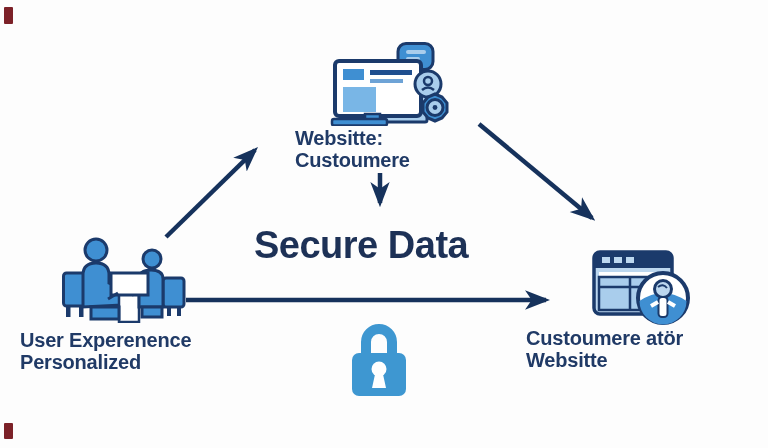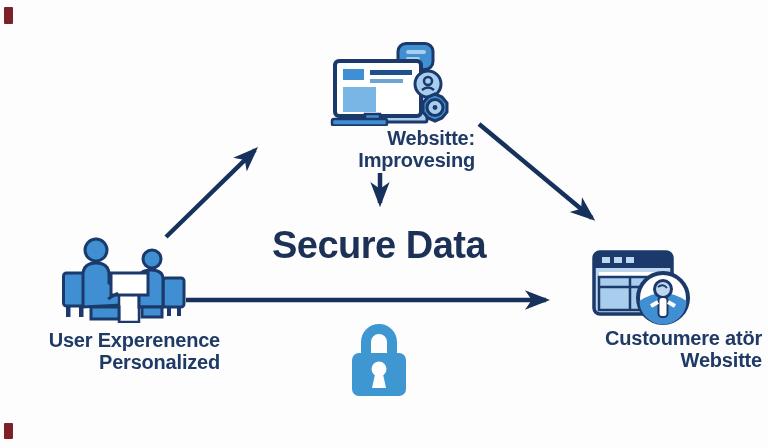--- a/index.html
+++ b/index.html
@@ -2,25 +2,25 @@
 <html><head>
 <meta charset="utf-8">
 <style>
   html,body{margin:0;padding:0;background:#e9e9e9;}
   #canvas{
     position:relative;width:768px;height:448px;overflow:hidden;
     background:#fdfdfd;font-family:"Liberation Sans",sans-serif;
   }
   .abs{position:absolute;}
   .caption{
-    text-align:right;color:#203a66;font-weight:700;
+    text-align:left;color:#203a66;font-weight:700;
     font-size:20px;line-height:22px;letter-spacing:-0.2px;
   }
   .title{
-    text-align:center;color:#1d3156;font-weight:700;
+    text-align:left;color:#1d3156;font-weight:700;
     font-size:38px;letter-spacing:-0.5px;
   }
   .corner-mark{width:9px;border-radius:1px;background:#7c2128;}
   svg{display:block;}
 </style>
 </head>
 <body>
 
 <div id="canvas">
 
@@ -62,21 +62,21 @@
       <circle cx="99" cy="39" r="4" fill="none" stroke="#1b3a6b" stroke-width="2.5"></circle>
       <path d="M93,48 q6,-5 12,0" fill="none" stroke="#1b3a6b" stroke-width="2.5"></path>
 
       <path d="M106,52 l7,3 5,6 0,9 -5,6 -7,3 -7,-3 -5,-6 0,-9 5,-6 z" fill="#3f8fd2" stroke="#1b3a6b" stroke-width="3"></path>
       <circle cx="106" cy="65.5" r="8" fill="#a9cdec" stroke="#1b3a6b" stroke-width="3"></circle>
       <circle cx="106" cy="65.5" r="2.4" fill="#1b3a6b"></circle>
     </svg>
   </div>
   <div class="abs caption" style="left:295px;top:127px;width:180px;">
     <div>Websitte:</div>
-    <div>Improvesing</div>
+    <div>Custoumere</div>
   </div>
 
   <div class="abs title" style="left:254px;top:224px;width:250px;">Secure Data</div>
 
   <div class="abs" style="left:340px;top:318px;">
     <svg width="78" height="80" viewBox="0 0 78 80">
       <path d="M26,40 V24 a13,13 0 0 1 26 0 V40" fill="none" stroke="#3e97d1" stroke-width="10"></path>
       <rect x="12" y="35" width="54" height="43" rx="7" fill="#3e97d1"></rect>
       <circle cx="39" cy="51" r="7.5" fill="#ffffff"></circle>
       <polygon points="35.5,54 42.5,54 46,70 32,70" fill="#ffffff"></polygon>
@@ -126,18 +126,18 @@
       <path d="M7,41 h68 M38,31 v33" fill="none" stroke="#1b3a6b" stroke-width="2.5"></path>
 
       <circle cx="71" cy="52" r="25" fill="#ffffff" stroke="#1b3a6b" stroke-width="4"></circle>
       <path d="M47.5,55 a23.5,23.5 0 0 0 47,0 q-12,-8 -23.5,-8 q-11.5,0 -23.5,8 z" fill="#3f8fd2"></path>
       <circle cx="71" cy="43" r="8.5" fill="#bcd7ef" stroke="#1b3a6b" stroke-width="3"></circle>
       <path d="M66,41 q5,-4 9,1" fill="none" stroke="#1b3a6b" stroke-width="2"></path>
       <rect x="66.5" y="51" width="9" height="20" rx="3.5" fill="#ffffff" stroke="#1b3a6b" stroke-width="2"></rect>
       <path d="M66,56 l-7,4 M76,56 l7,4" stroke="#ffffff" stroke-width="4" fill="none"></path>
     </svg>
   </div>
-  <div class="abs caption" style="left:567px;top:327px;width:195px;">
+  <div class="abs caption" style="left:526px;top:327px;width:195px;">
     <div>Custoumere atör</div>
     <div>Websitte</div>
   </div>
 
 </div>
 
 </body></html>

